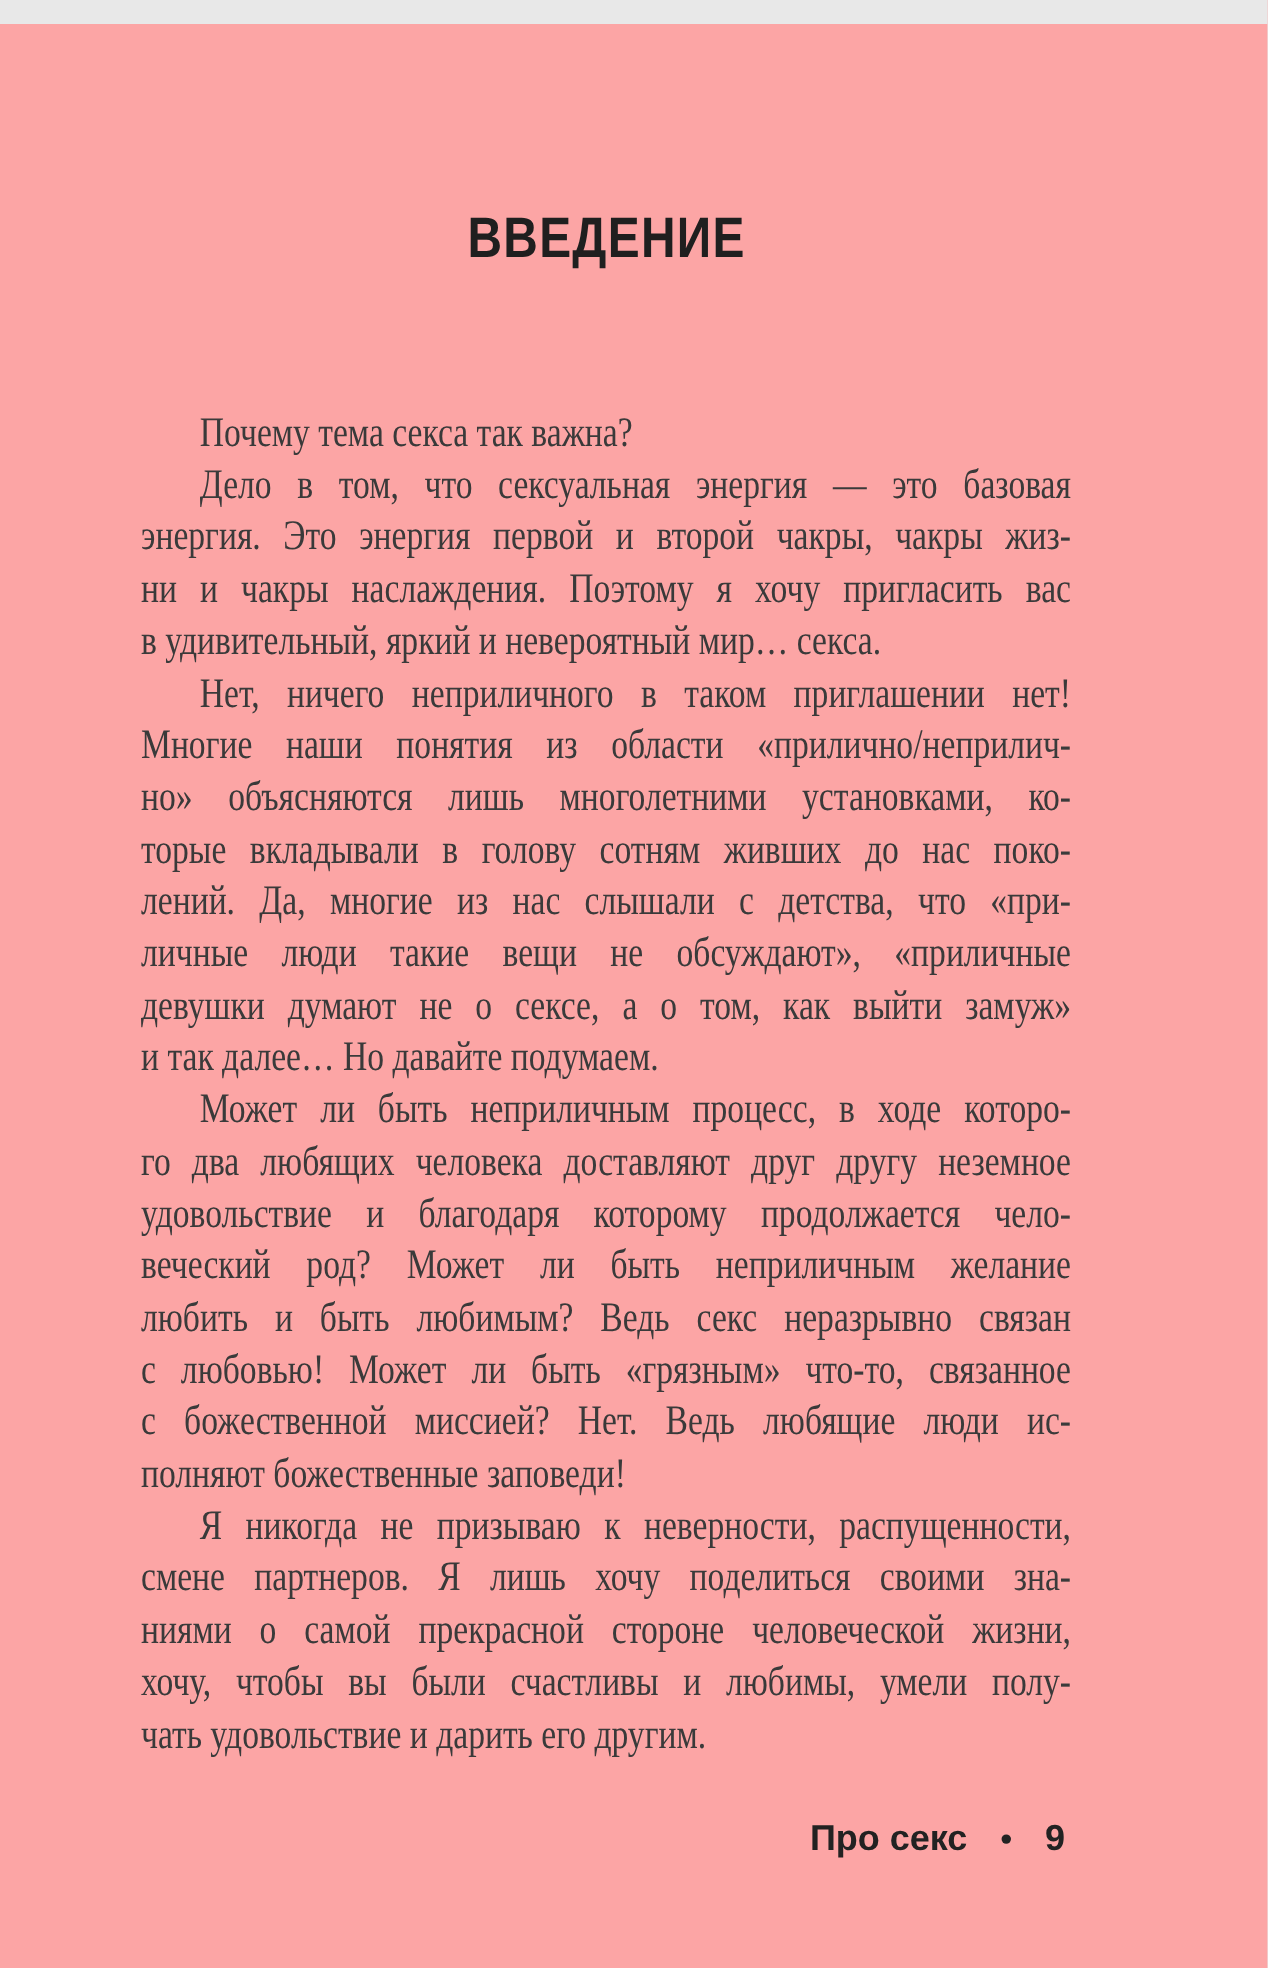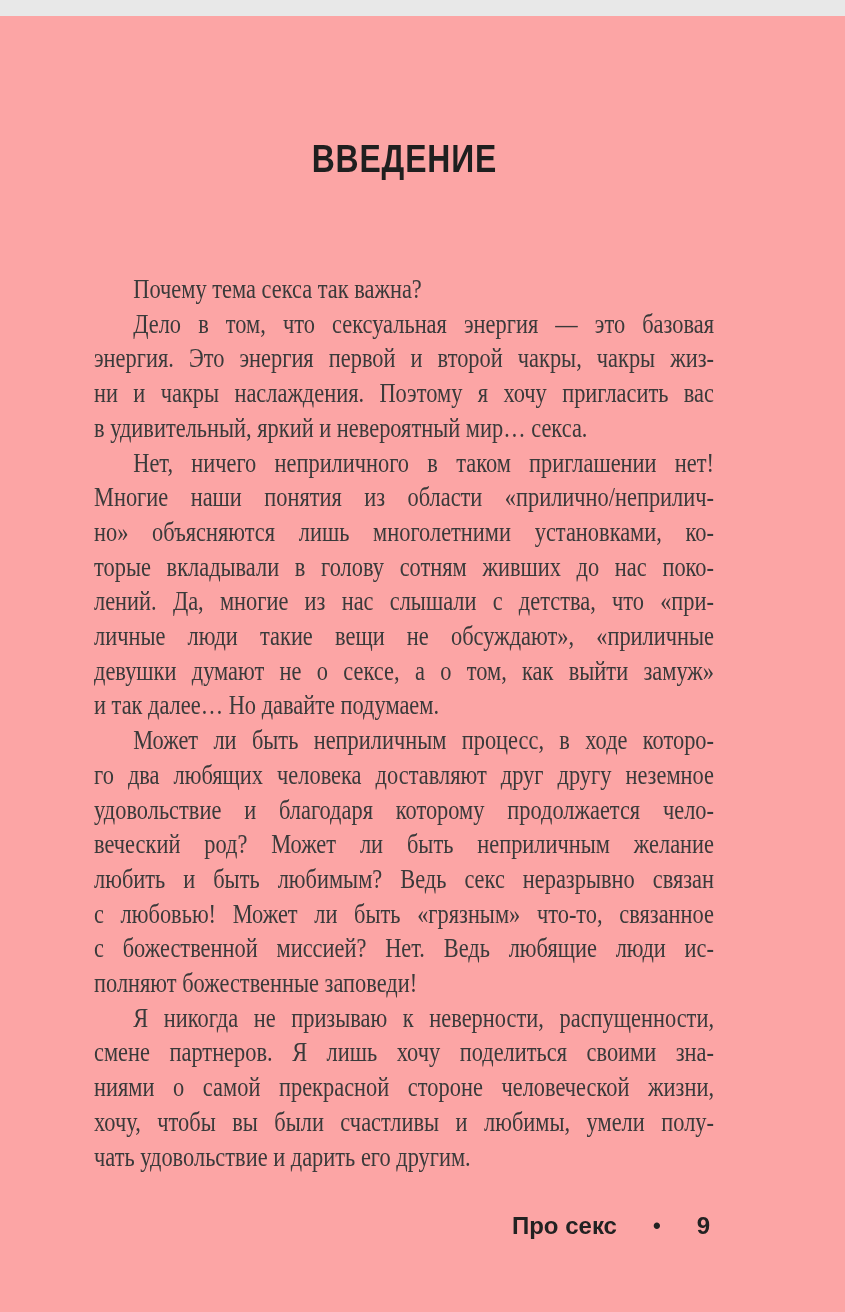--- a/index.html
+++ b/index.html
@@ -61,21 +61,21 @@
   }
   .line.last {
     text-align-last: left;
   }
   .page-footer {
     position: absolute;
     top: 1196px;
     right: 135px;
     display: flex;
     align-items: center;
-    gap: 36px;
+    gap: 22px;
     font-family: "Liberation Sans", sans-serif;
     font-weight: 700;
     font-size: 24px;
     line-height: 28px;
     color: #222222;
   }
   .page-footer .dot {
     font-size: 22px;
     line-height: 28px;
   }

